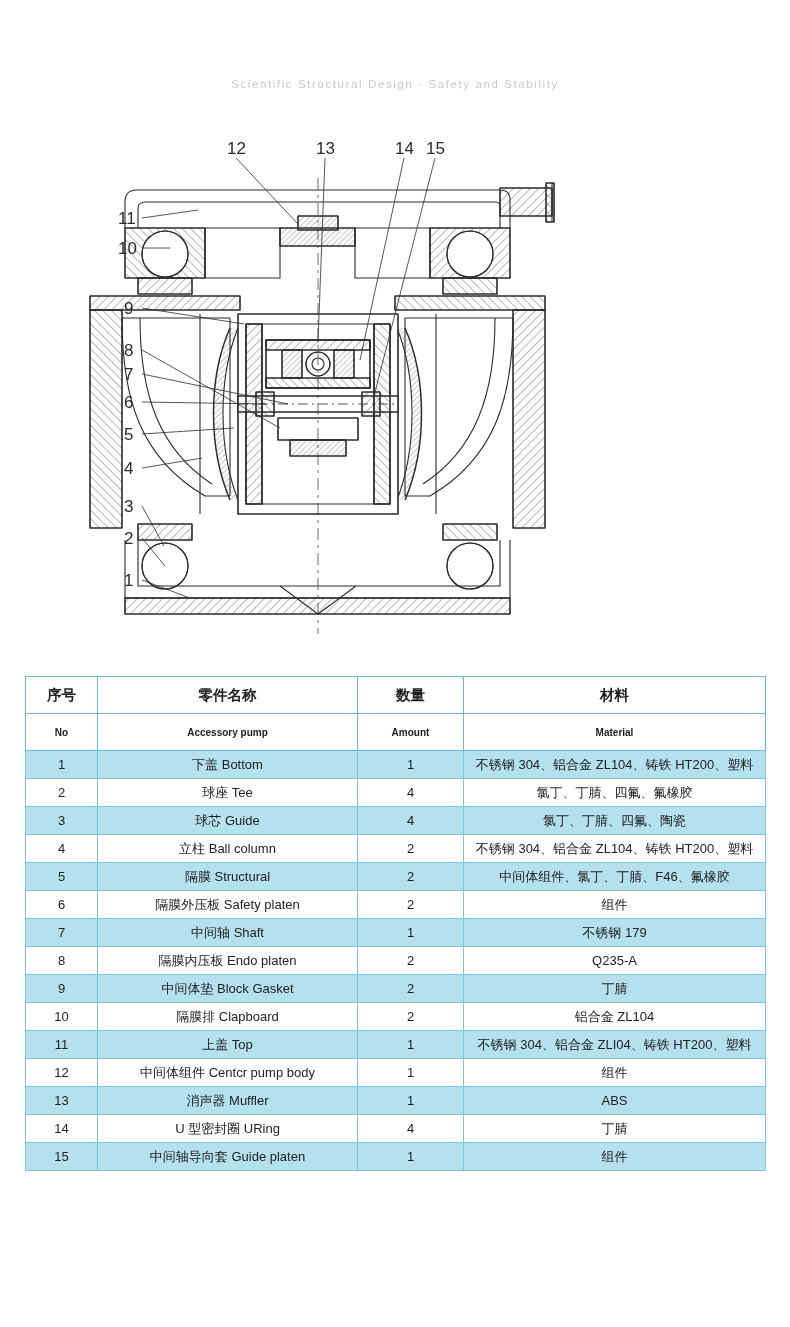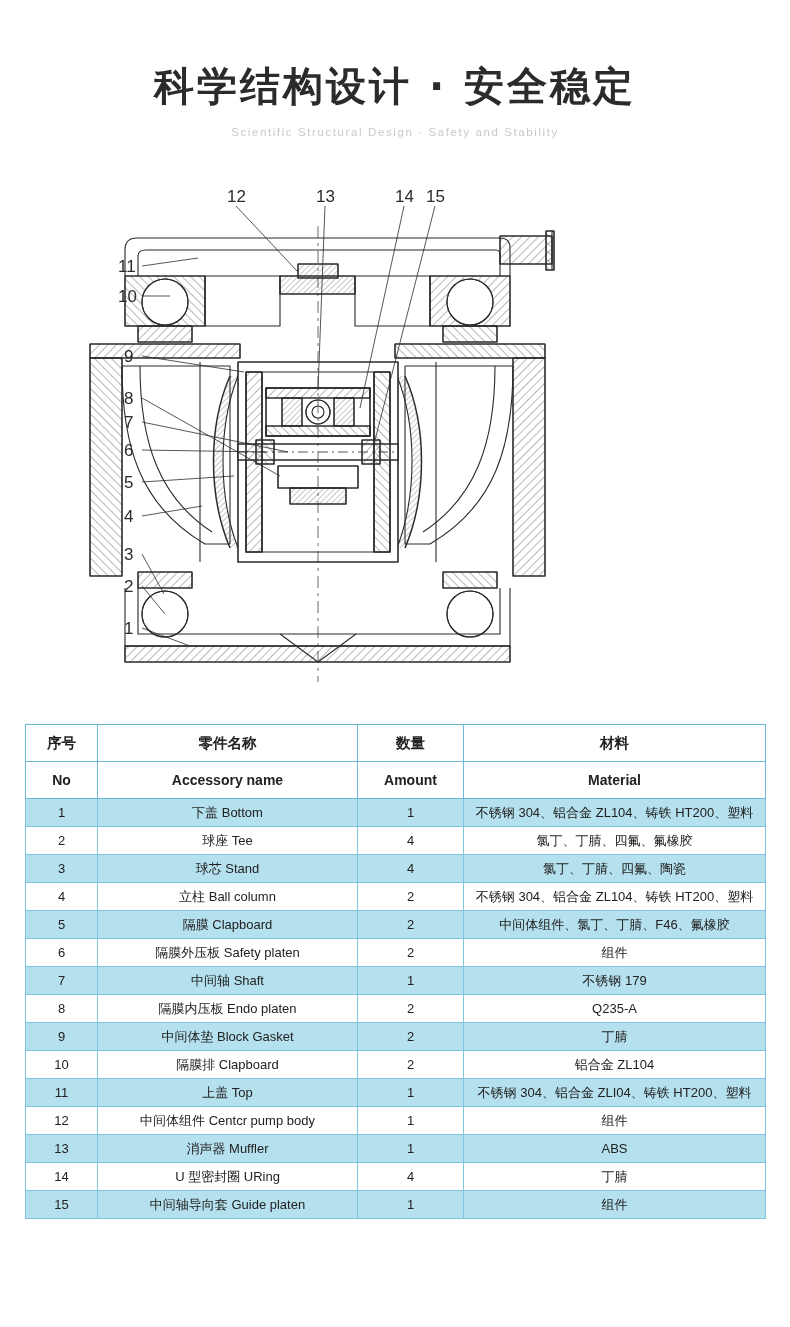--- a/index.html
+++ b/index.html
@@ -72,35 +72,34 @@
     color: #222;
   }
   table.parts thead th {
     background: #ffffff;
     font-weight: 700;
     font-size: 14px;
     height: 36px;
     border-color: #6bb9d6;
   }
   table.parts thead tr.row-cn th { font-size: 14.5px; }
-  table.parts thead tr.row-en th { font-size: 14px; }
+  table.parts thead tr.row-en th { font-size: 10px; }
   table.parts tbody tr.alt td {
     background: #b5e0ee;
   }
   table.parts tbody td { font-size: 13px; }
   col.c-no { width: 72px; }
   col.c-name { width: 260px; }
   col.c-amt { width: 106px; }
   col.c-mat { width: 302px; }
 </style>
 </head>
 <body>
 
 <div class="header">
-  <div class="title">科学结构设计 · 安全稳定</div>
   <div class="subtitle">Scientific Structural Design · Safety and Stability</div>
 </div>
 
 <div class="diagram-wrap">
   <div class="diagram-frame">
     <svg width="730" height="530" viewBox="0 0 730 530" xmlns="http://www.w3.org/2000/svg">
       <defs>
         <pattern id="hatchR" width="6" height="6" patternUnits="userSpaceOnUse" patternTransform="rotate(45)">
           <line x1="0" y1="0" x2="0" y2="6" stroke="#333" stroke-width="0.7"></line>
         </pattern>
@@ -283,53 +282,53 @@
     </colgroup>
     <thead>
       <tr class="row-cn">
         <th>序号</th>
         <th>零件名称</th>
         <th>数量</th>
         <th>材料</th>
       </tr>
       <tr class="row-en">
         <th>No</th>
-        <th>Accessory name</th>
+        <th>Accessory pump</th>
         <th>Amount</th>
         <th>Material</th>
       </tr>
     </thead>
     <tbody>
       <tr class="alt">
         <td>1</td>
         <td>下盖 Bottom</td>
         <td>1</td>
         <td>不锈钢 304、铝合金 ZL104、铸铁 HT200、塑料</td>
       </tr>
       <tr>
         <td>2</td>
         <td>球座 Tee</td>
         <td>4</td>
         <td>氯丁、丁腈、四氟、氟橡胶</td>
       </tr>
       <tr class="alt">
         <td>3</td>
-        <td>球芯 Stand</td>
+        <td>球芯 Guide</td>
         <td>4</td>
         <td>氯丁、丁腈、四氟、陶瓷</td>
       </tr>
       <tr>
         <td>4</td>
         <td>立柱 Ball column</td>
         <td>2</td>
         <td>不锈钢 304、铝合金 ZL104、铸铁 HT200、塑料</td>
       </tr>
       <tr class="alt">
         <td>5</td>
-        <td>隔膜 Clapboard</td>
+        <td>隔膜 Structural</td>
         <td>2</td>
         <td>中间体组件、氯丁、丁腈、F46、氟橡胶</td>
       </tr>
       <tr>
         <td>6</td>
         <td>隔膜外压板 Safety platen</td>
         <td>2</td>
         <td>组件</td>
       </tr>
       <tr class="alt">

